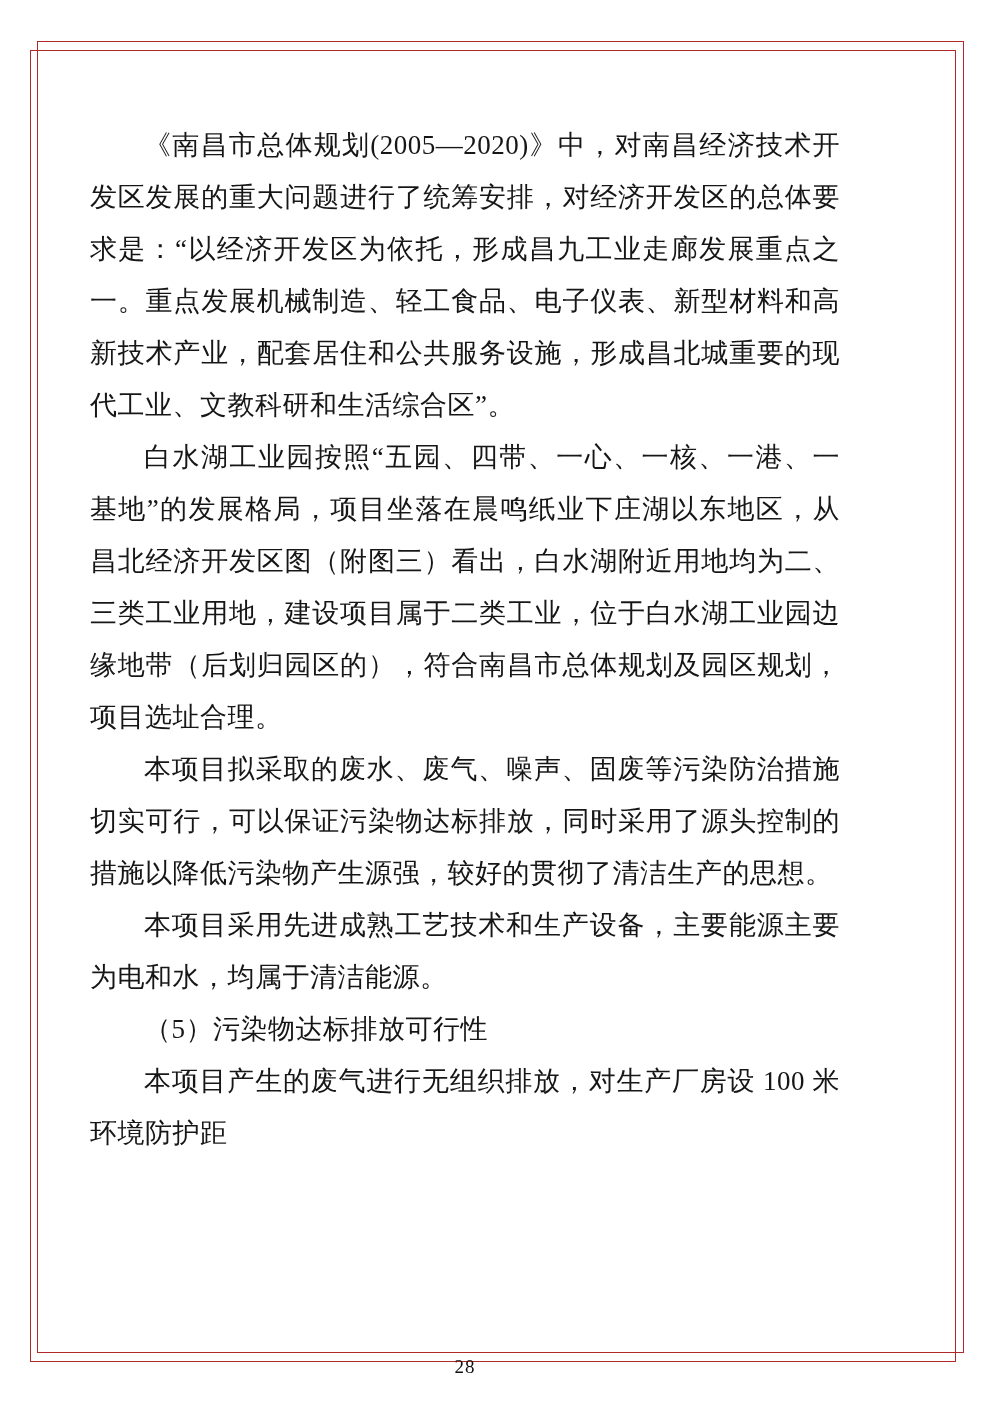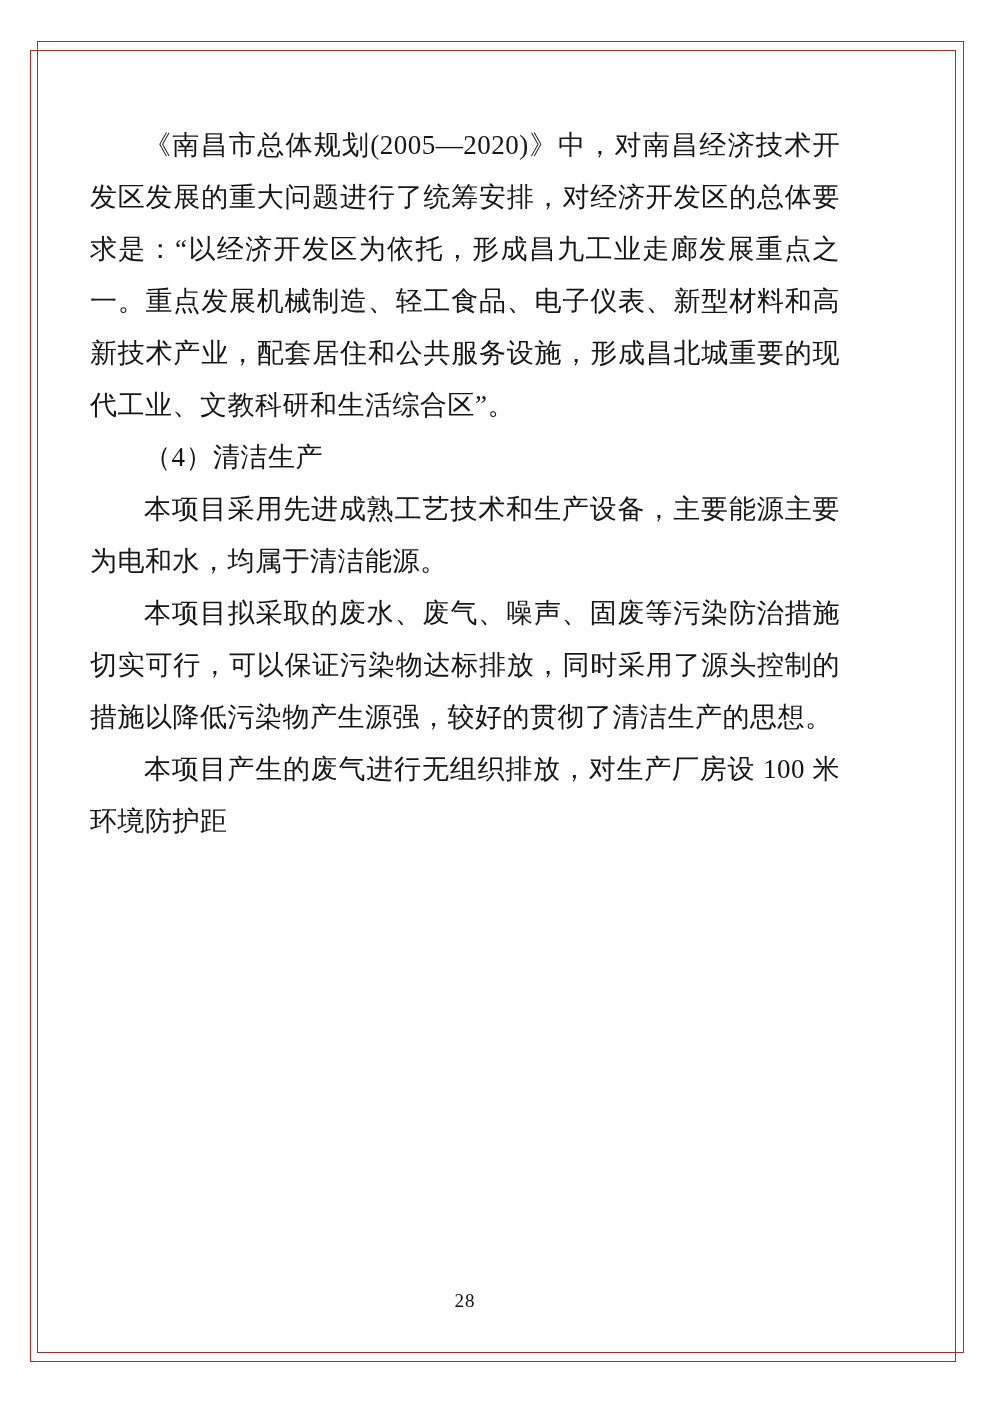--- a/index.html
+++ b/index.html
@@ -46,37 +46,38 @@
     text-align: justify;
   }
   .content p {
     margin: 0;
     padding: 0;
     text-indent: 2em;
   }
   .page-number {
     position: absolute;
     left: 90px;
-    top: 1290px;
+    top: 1356px;
     width: 750px;
     text-align: center;
     font-size: 19px;
     letter-spacing: 1px;
     color: #111111;
   }
 </style>
 </head>
 <body>
 
 <div class="page">
   <div class="frame frame-outer"></div>
   <div class="frame frame-inner"></div>
 
   <div class="content">
     <p>《南昌市总体规划(2005—2020)》中，对南昌经济技术开发区发展的重大问题进行了统筹安排，对经济开发区的总体要求是：“以经济开发区为依托，形成昌九工业走廊发展重点之一。重点发展机械制造、轻工食品、电子仪表、新型材料和高新技术产业，配套居住和公共服务设施，形成昌北城重要的现代工业、文教科研和生活综合区”。</p>
-    <p>（4）清洁生产</p>
+    <p>白水湖工业园按照“五园、四带、一心、一核、一港、一基地”的发展格局，项目坐落在晨鸣纸业下庄湖以东地区，从昌北经济开发区图（附图三）看出，白水湖附近用地均为二、三类工业用地，建设项目属于二类工业，位于白水湖工业园边缘地带（后划归园区的），符合南昌市总体规划及园区规划，项目选址合理。</p>
+    <p>本项目拟采取的废水、废气、噪声、固废等污染防治措施切实可行，可以保证污染物达标排放，同时采用了源头控制的措施以降低污染物产生源强，较好的贯彻了清洁生产的思想。</p>
     <p>本项目采用先进成熟工艺技术和生产设备，主要能源主要为电和水，均属于清洁能源。</p>
-    <p>本项目拟采取的废水、废气、噪声、固废等污染防治措施切实可行，可以保证污染物达标排放，同时采用了源头控制的措施以降低污染物产生源强，较好的贯彻了清洁生产的思想。</p>
+    <p>（5）污染物达标排放可行性</p>
     <p>本项目产生的废气进行无组织排放，对生产厂房设 100 米环境防护距</p>
   </div>
 
   <div class="page-number">28</div>
 </div>
 
 </body></html>

